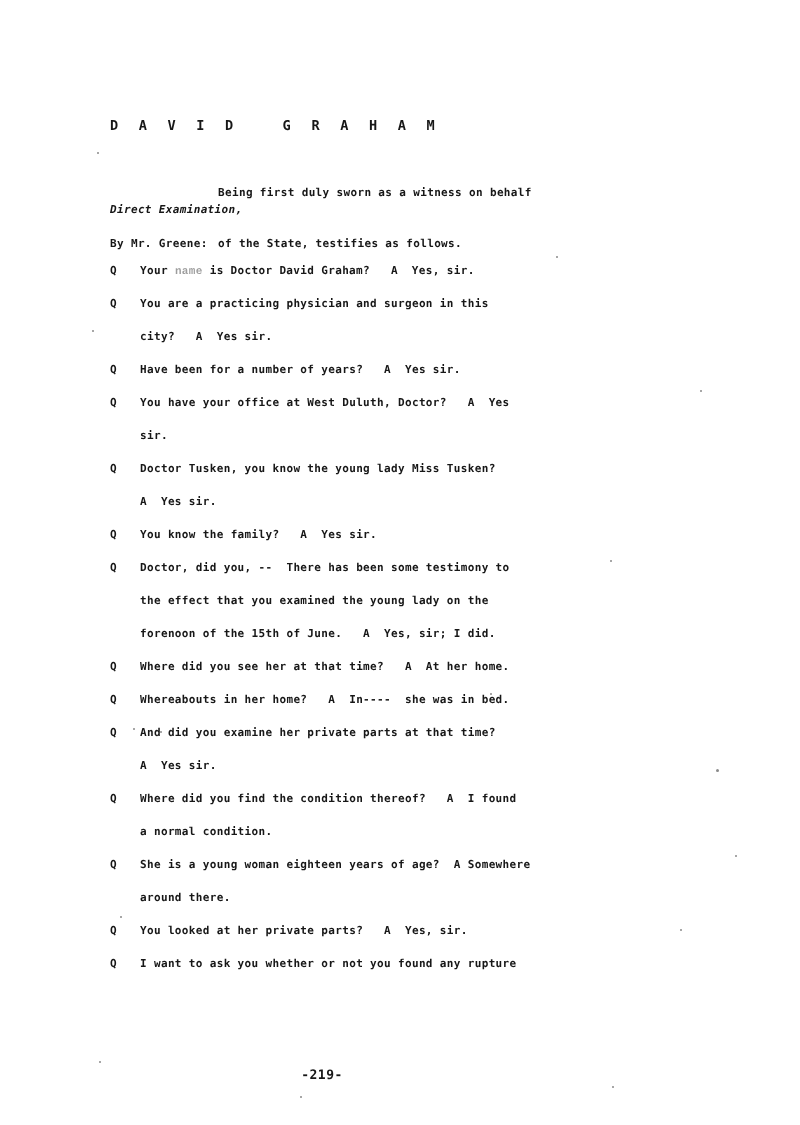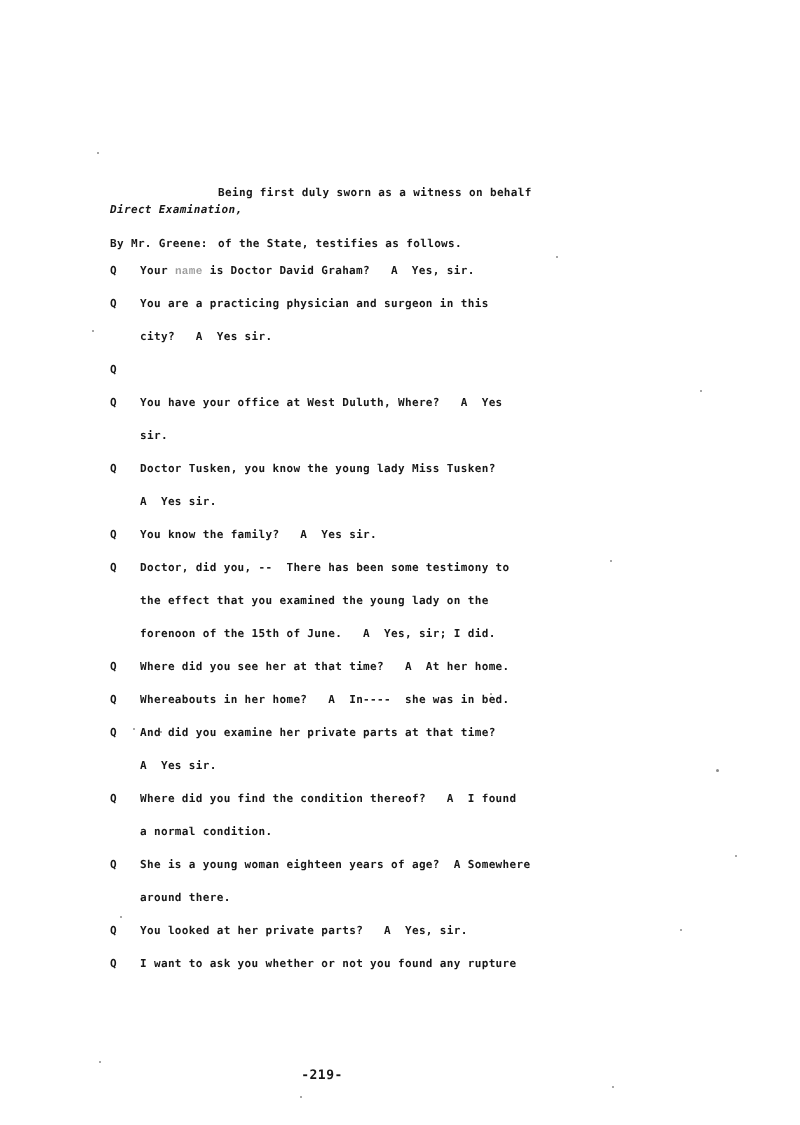--- a/index.html
+++ b/index.html
@@ -112,20 +112,21 @@
   <div class="speck" style="left:735px; top:855px; width:2px; height:2px;"></div>
   <div class="speck" style="left:133px; top:728px; width:2px; height:2px;"></div>
   <div class="speck" style="left:160px; top:731px; width:2px; height:2px;"></div>
   <div class="speck" style="left:120px; top:916px; width:2px; height:2px;"></div>
   <div class="speck" style="left:680px; top:929px; width:2px; height:2px;"></div>
   <div class="speck" style="left:330px; top:962px; width:2px; height:2px;"></div>
   <div class="speck" style="left:99px;  top:1061px; width:2px; height:2px;"></div>
   <div class="speck" style="left:300px; top:1096px; width:2px; height:2px;"></div>
   <div class="speck" style="left:612px; top:1086px; width:2px; height:2px;"></div>
 
+  <div class="tw witness-name">D A V I D   G R A H A M</div>
 
   <div class="tw sworn">
     <div>Being first duly sworn as a witness on behalf</div>
     <div>of the State, testifies as follows.</div>
   </div>
 
   <div class="tw heading-line" style="top:203px;font-style:italic;">Direct Examination,</div>
 
   <div class="tw heading-line" style="top:237px;">By Mr. Greene:</div>
 
@@ -136,24 +137,25 @@
       </div>
       <div class="qa-row">
         <span class="tw marker">Q</span>
         <span class="tw line-text">You are a practicing physician and surgeon in this</span>
       </div>
       <div class="qa-row cont">
         <span class="tw line-text">city?   A  Yes sir.</span>
       </div>
       <div class="qa-row">
         <span class="tw marker">Q</span>
-      </div>
-      <div class="qa-row">
-        <span class="tw marker">Q</span>
-        <span class="tw line-text">You have your office at West Duluth, Where?   A  Yes</span>
+        <span class="tw line-text">Have been for a number of years?   A  Yes sir.</span>
+      </div>
+      <div class="qa-row">
+        <span class="tw marker">Q</span>
+        <span class="tw line-text">You have your office at West Duluth, Doctor?   A  Yes</span>
       </div>
       <div class="qa-row cont">
         <span class="tw line-text">sir.</span>
       </div>
       <div class="qa-row">
         <span class="tw marker">Q</span>
         <span class="tw line-text">Doctor Tusken, you know the young lady Miss Tusken?</span>
       </div>
       <div class="qa-row cont">
         <span class="tw line-text">A  Yes sir.</span>

